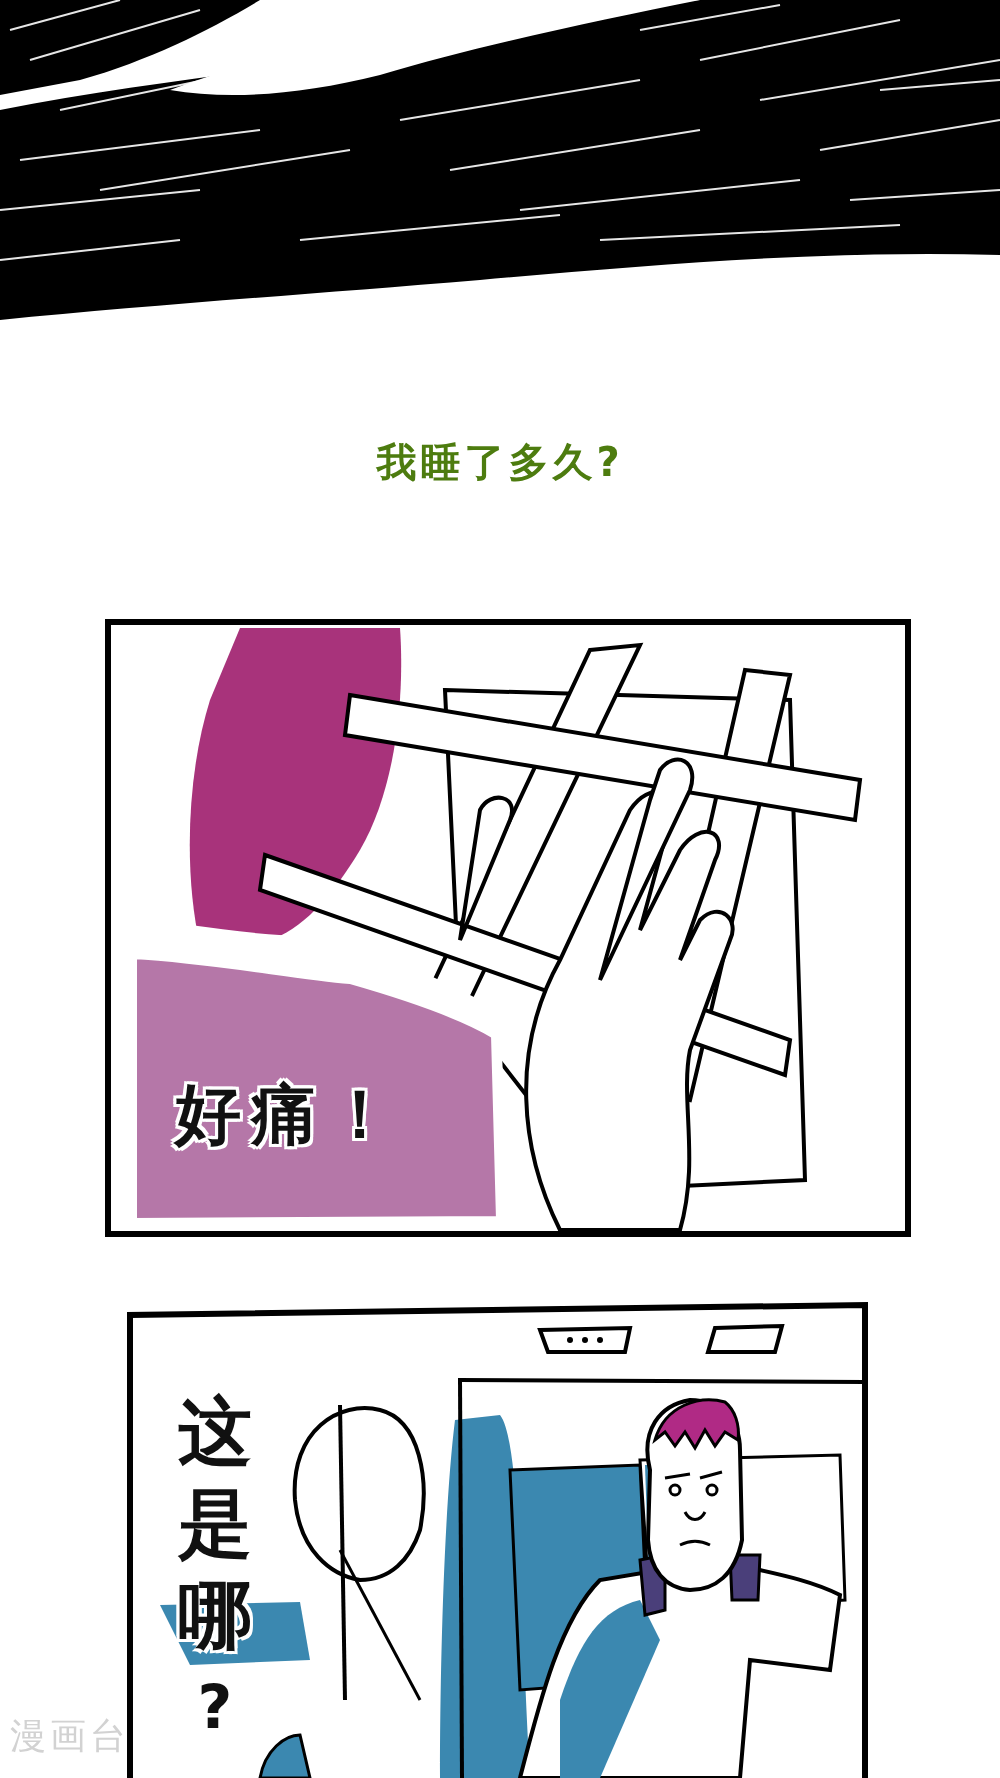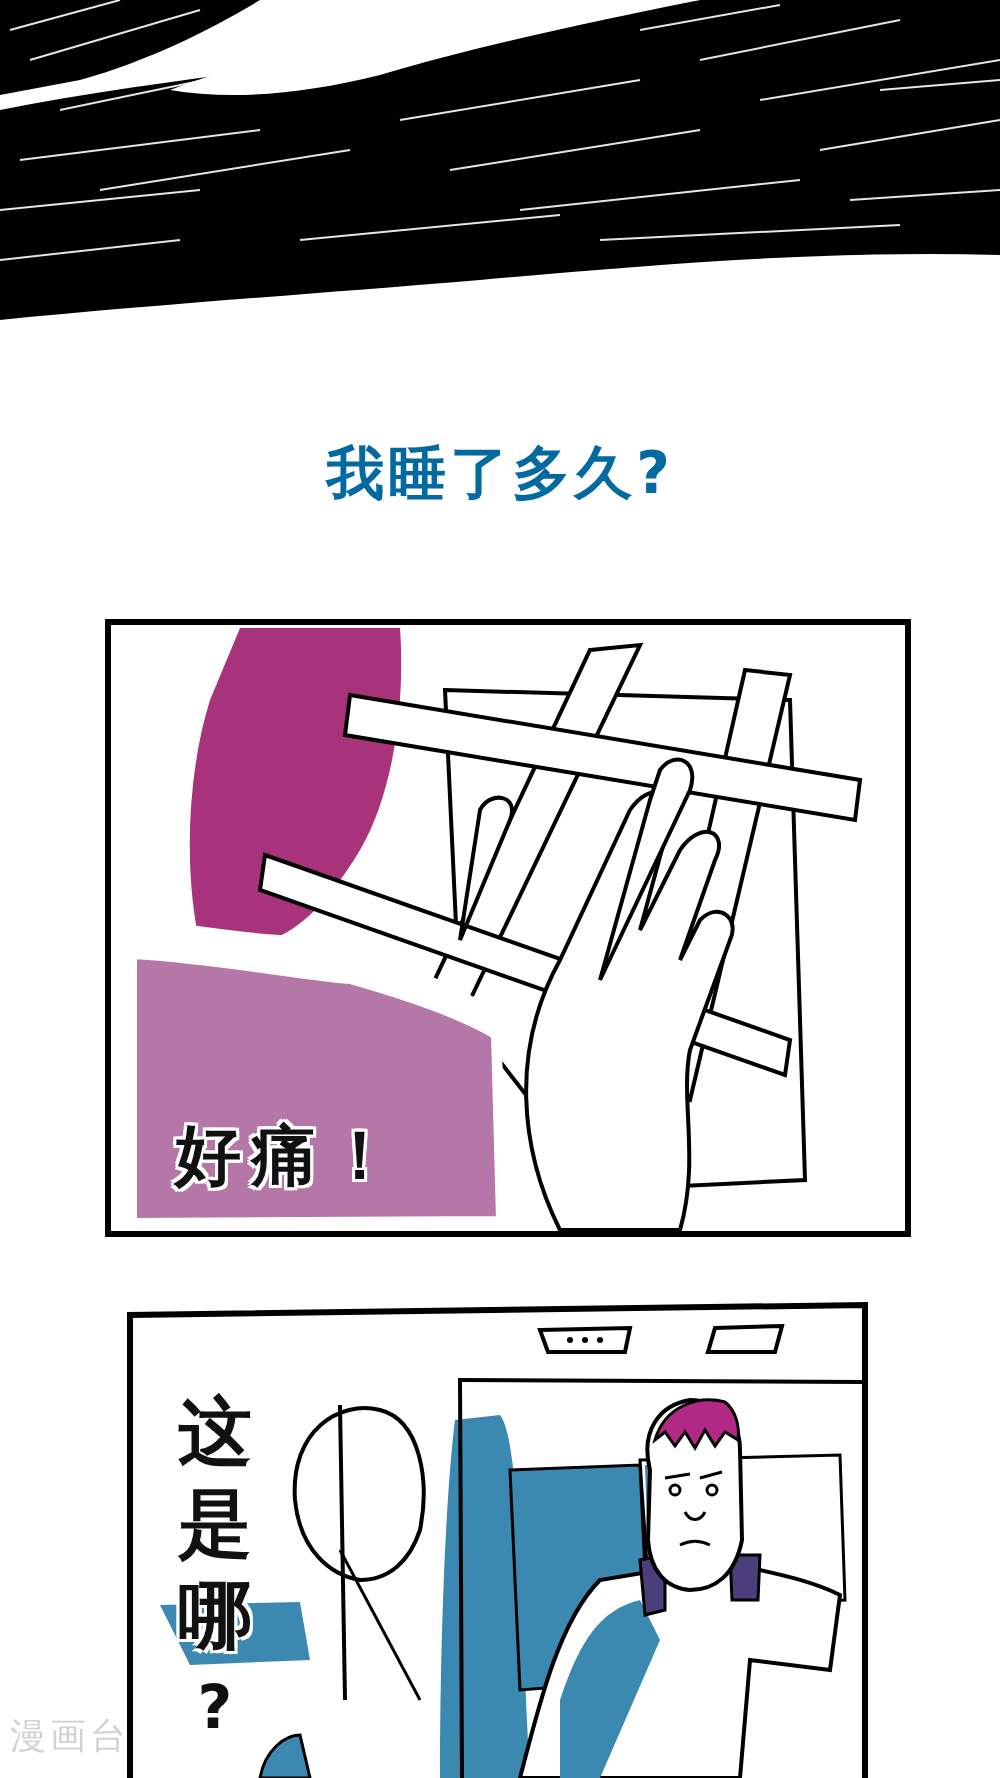--- a/index.html
+++ b/index.html
@@ -1,25 +1,25 @@
 <!DOCTYPE html>
 <html><head>
   <meta charset="utf-8">
   <style>
     html, body { margin: 0; padding: 0; background: #ffffff; }
     body { width: 1000px; height: 1778px; position: relative; overflow: hidden;
            font-family: "DejaVu Sans", sans-serif; }
     .layer { position: absolute; left: 0; top: 0; }
     .caption {
       position: absolute; left: 0; width: 1000px; top: 435px; text-align: center;
-      font-size: 58px; font-weight: bold; color: #0369a1; letter-spacing: 4px;
+      font-size: 40px; font-weight: bold; color: #4d7c0f; letter-spacing: 4px;
       font-family: "DejaVu Sans", sans-serif;
     }
     .pain-text {
-      position: absolute; left: 175px; top: 1111px; font-size: 66px; font-weight: bold;
+      position: absolute; left: 175px; top: 1070px; font-size: 66px; font-weight: bold;
       color: #111; letter-spacing: 10px;
       text-shadow: -3px -3px 0 #fff, 3px -3px 0 #fff, -3px 3px 0 #fff, 3px 3px 0 #fff,
                    0 3px 0 #fff, 3px 0 0 #fff, 0 -3px 0 #fff, -3px 0 0 #fff;
     }
     .where-text {
       position: absolute; left: 170px; top: 1385px; width: 90px;
       font-size: 74px; font-weight: bold; color: #111; line-height: 92px; text-align: center;
       text-shadow: -3px -3px 0 #fff, 3px -3px 0 #fff, -3px 3px 0 #fff, 3px 3px 0 #fff;
     }
     .where-q { font-size: 60px; display: block; }

